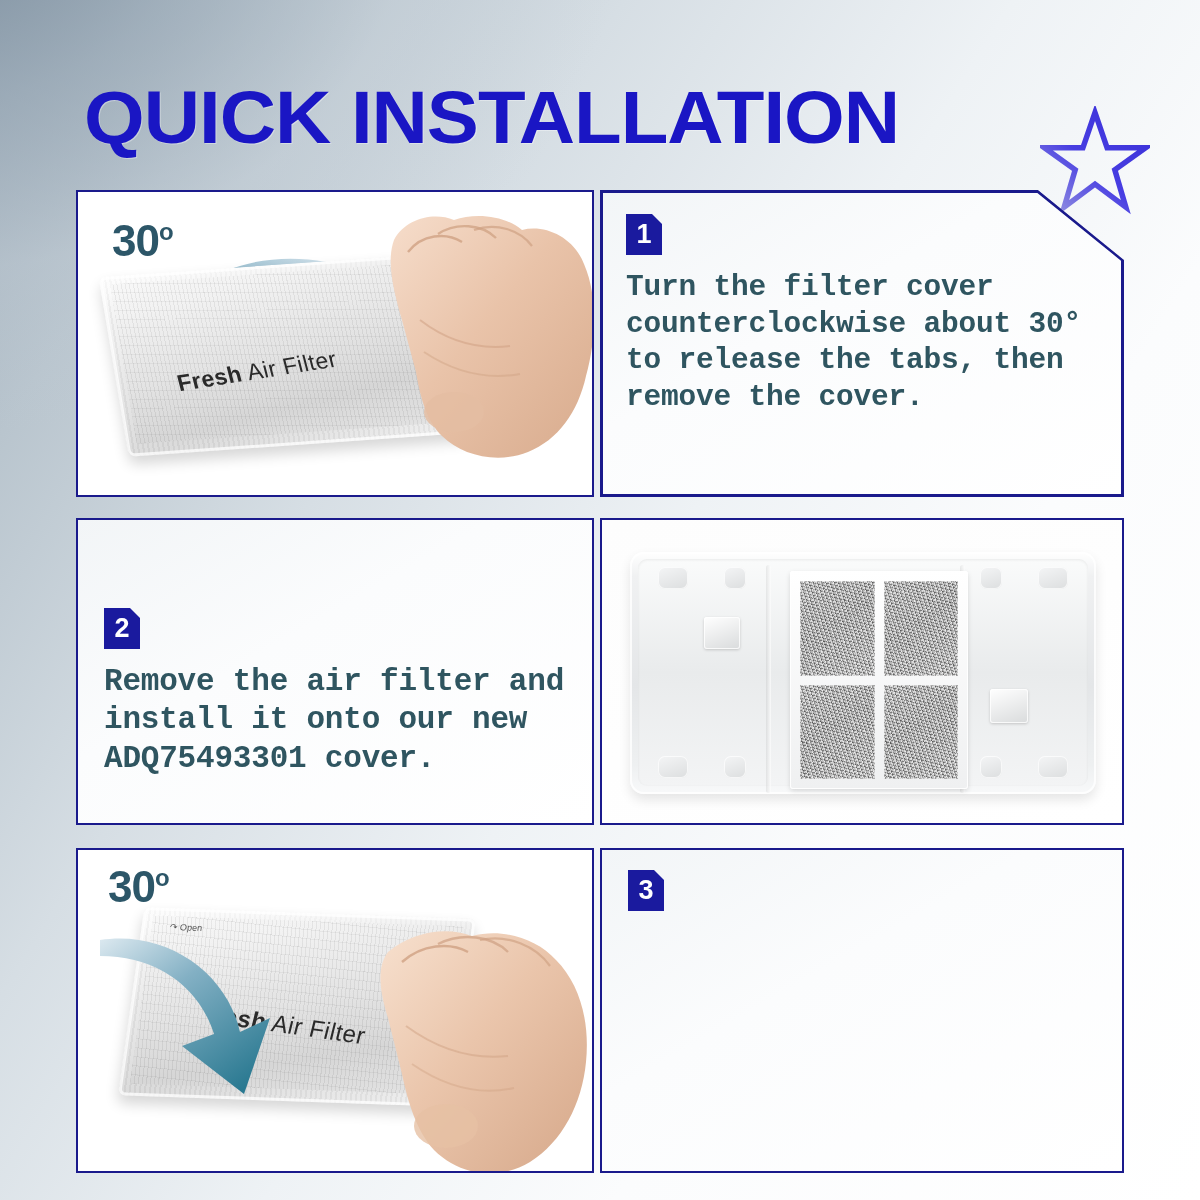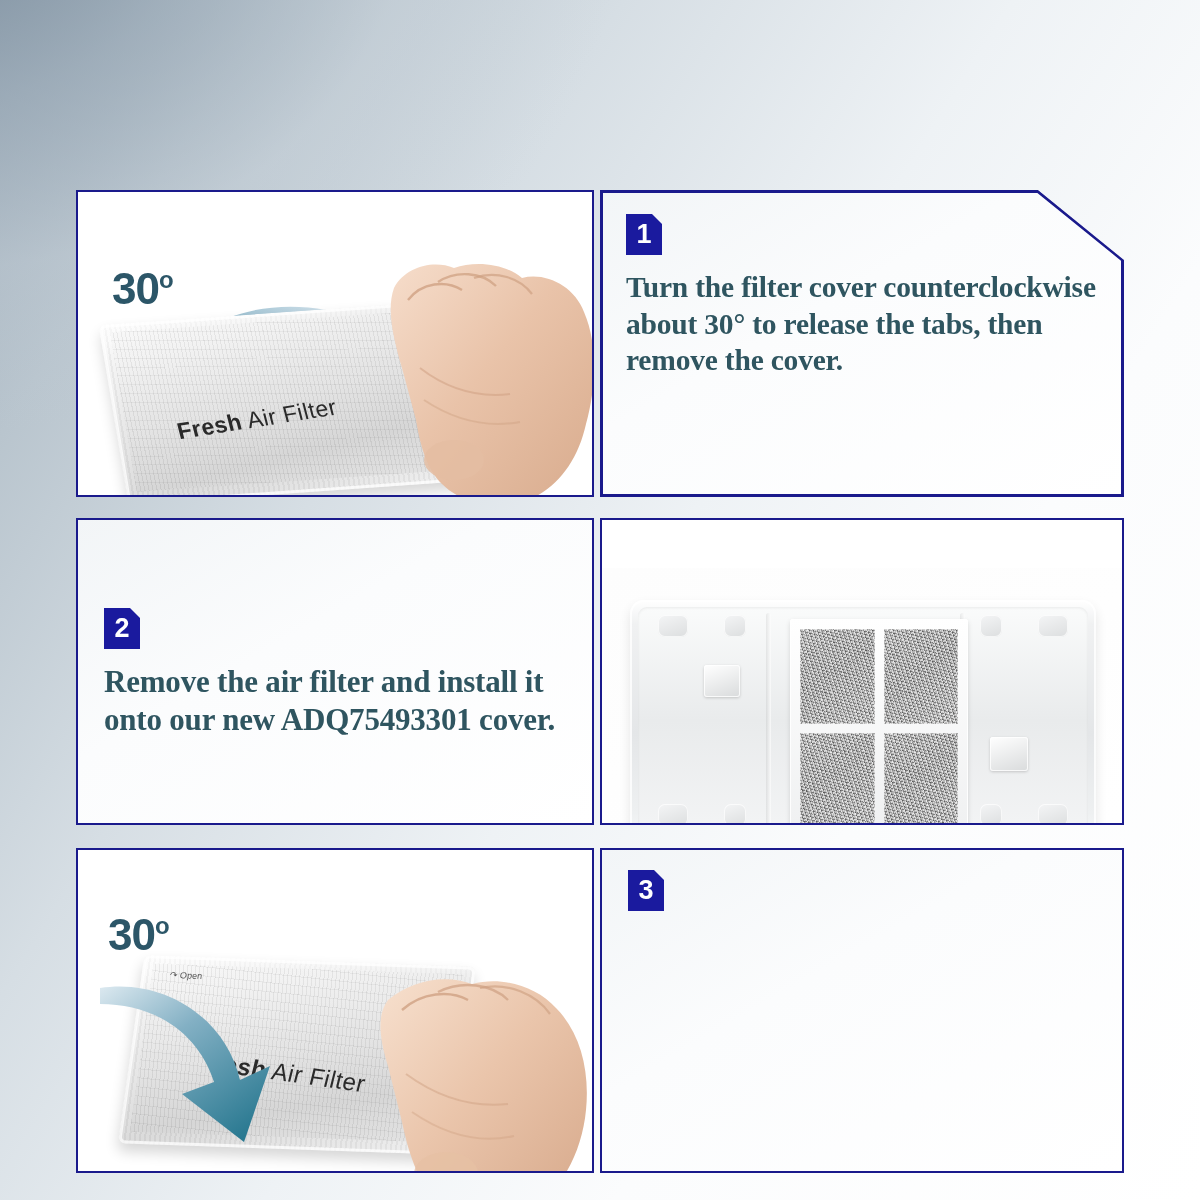--- a/index.html
+++ b/index.html
@@ -86,36 +86,35 @@
     font-family: "Liberation Sans", sans-serif;
     font-weight: bold;
     font-size: 27px;
     line-height: 41px;
     text-align: center;
     clip-path: polygon(0 0, 26px 0, 36px 10px, 36px 41px, 0 41px);
     margin-bottom: 14px;
   }
   .step-text {
     color: #2f5560;
-    font-family: Liberation Serif, serif;
+    font-family: Liberation Mono, monospace;
     font-weight: bold;
     font-size: 29.5px;
     line-height: 1.24;
     letter-spacing: -0.2px;
   }
   #p2-txt .step-inner { top: 88px; }
   #p2-txt .step-text { font-size: 31px; }
   #p3-txt .step-inner { top: 20px; }
 
   
   .photo {
     position: absolute;
     inset: 0;
     background: #ffffff;
-    margin-top: 48px;
   }
   .deg {
     position: absolute;
     font-family: "Liberation Sans", sans-serif;
     font-weight: bold;
     font-size: 44px;
     color: #2c5668;
     letter-spacing: -1px;
     text-shadow: 1px 1px 1px rgba(255,255,255,0.7);
   }
@@ -220,20 +219,33 @@
     background: linear-gradient(160deg, #ffffff, #d9dbdc);
     box-shadow: 0 1px 3px rgba(0,0,0,0.18), inset 0 0 0 1px rgba(255,255,255,0.8);
     border-radius: 3px;
   }
 </style>
 </head>
 <body>
 
 <div id="page">
 
+  <div class="title-wrap">
+    <div class="title">QUICK INSTALLATION</div>
+    <svg class="star" viewBox="0 0 100 100">
+      <defs>
+        <linearGradient id="starGrad" x1="0" y1="1" x2="1" y2="0">
+          <stop offset="0%" stop-color="#8f8ce0"></stop>
+          <stop offset="45%" stop-color="#3a2fe0"></stop>
+          <stop offset="100%" stop-color="#2a1fd6"></stop>
+        </linearGradient>
+      </defs>
+      <polygon points="50,6 61,38 96,38 68,58 78,92 50,71 22,92 32,58 4,38 39,38" fill="none" stroke="url(#starGrad)" stroke-width="5" stroke-linejoin="miter"></polygon>
+    </svg>
+  </div>
 
   <div class="panel" id="p1-img">
     <div class="photo">
 
       <div class="deg" style="left:34px; top:24px;">
         <span>30</span><sup>o</sup>
       </div>
 
       <svg style="position:absolute; left:34px; top:52px; width:230px; height:160px;" viewBox="0 0 230 160">
         <defs>

